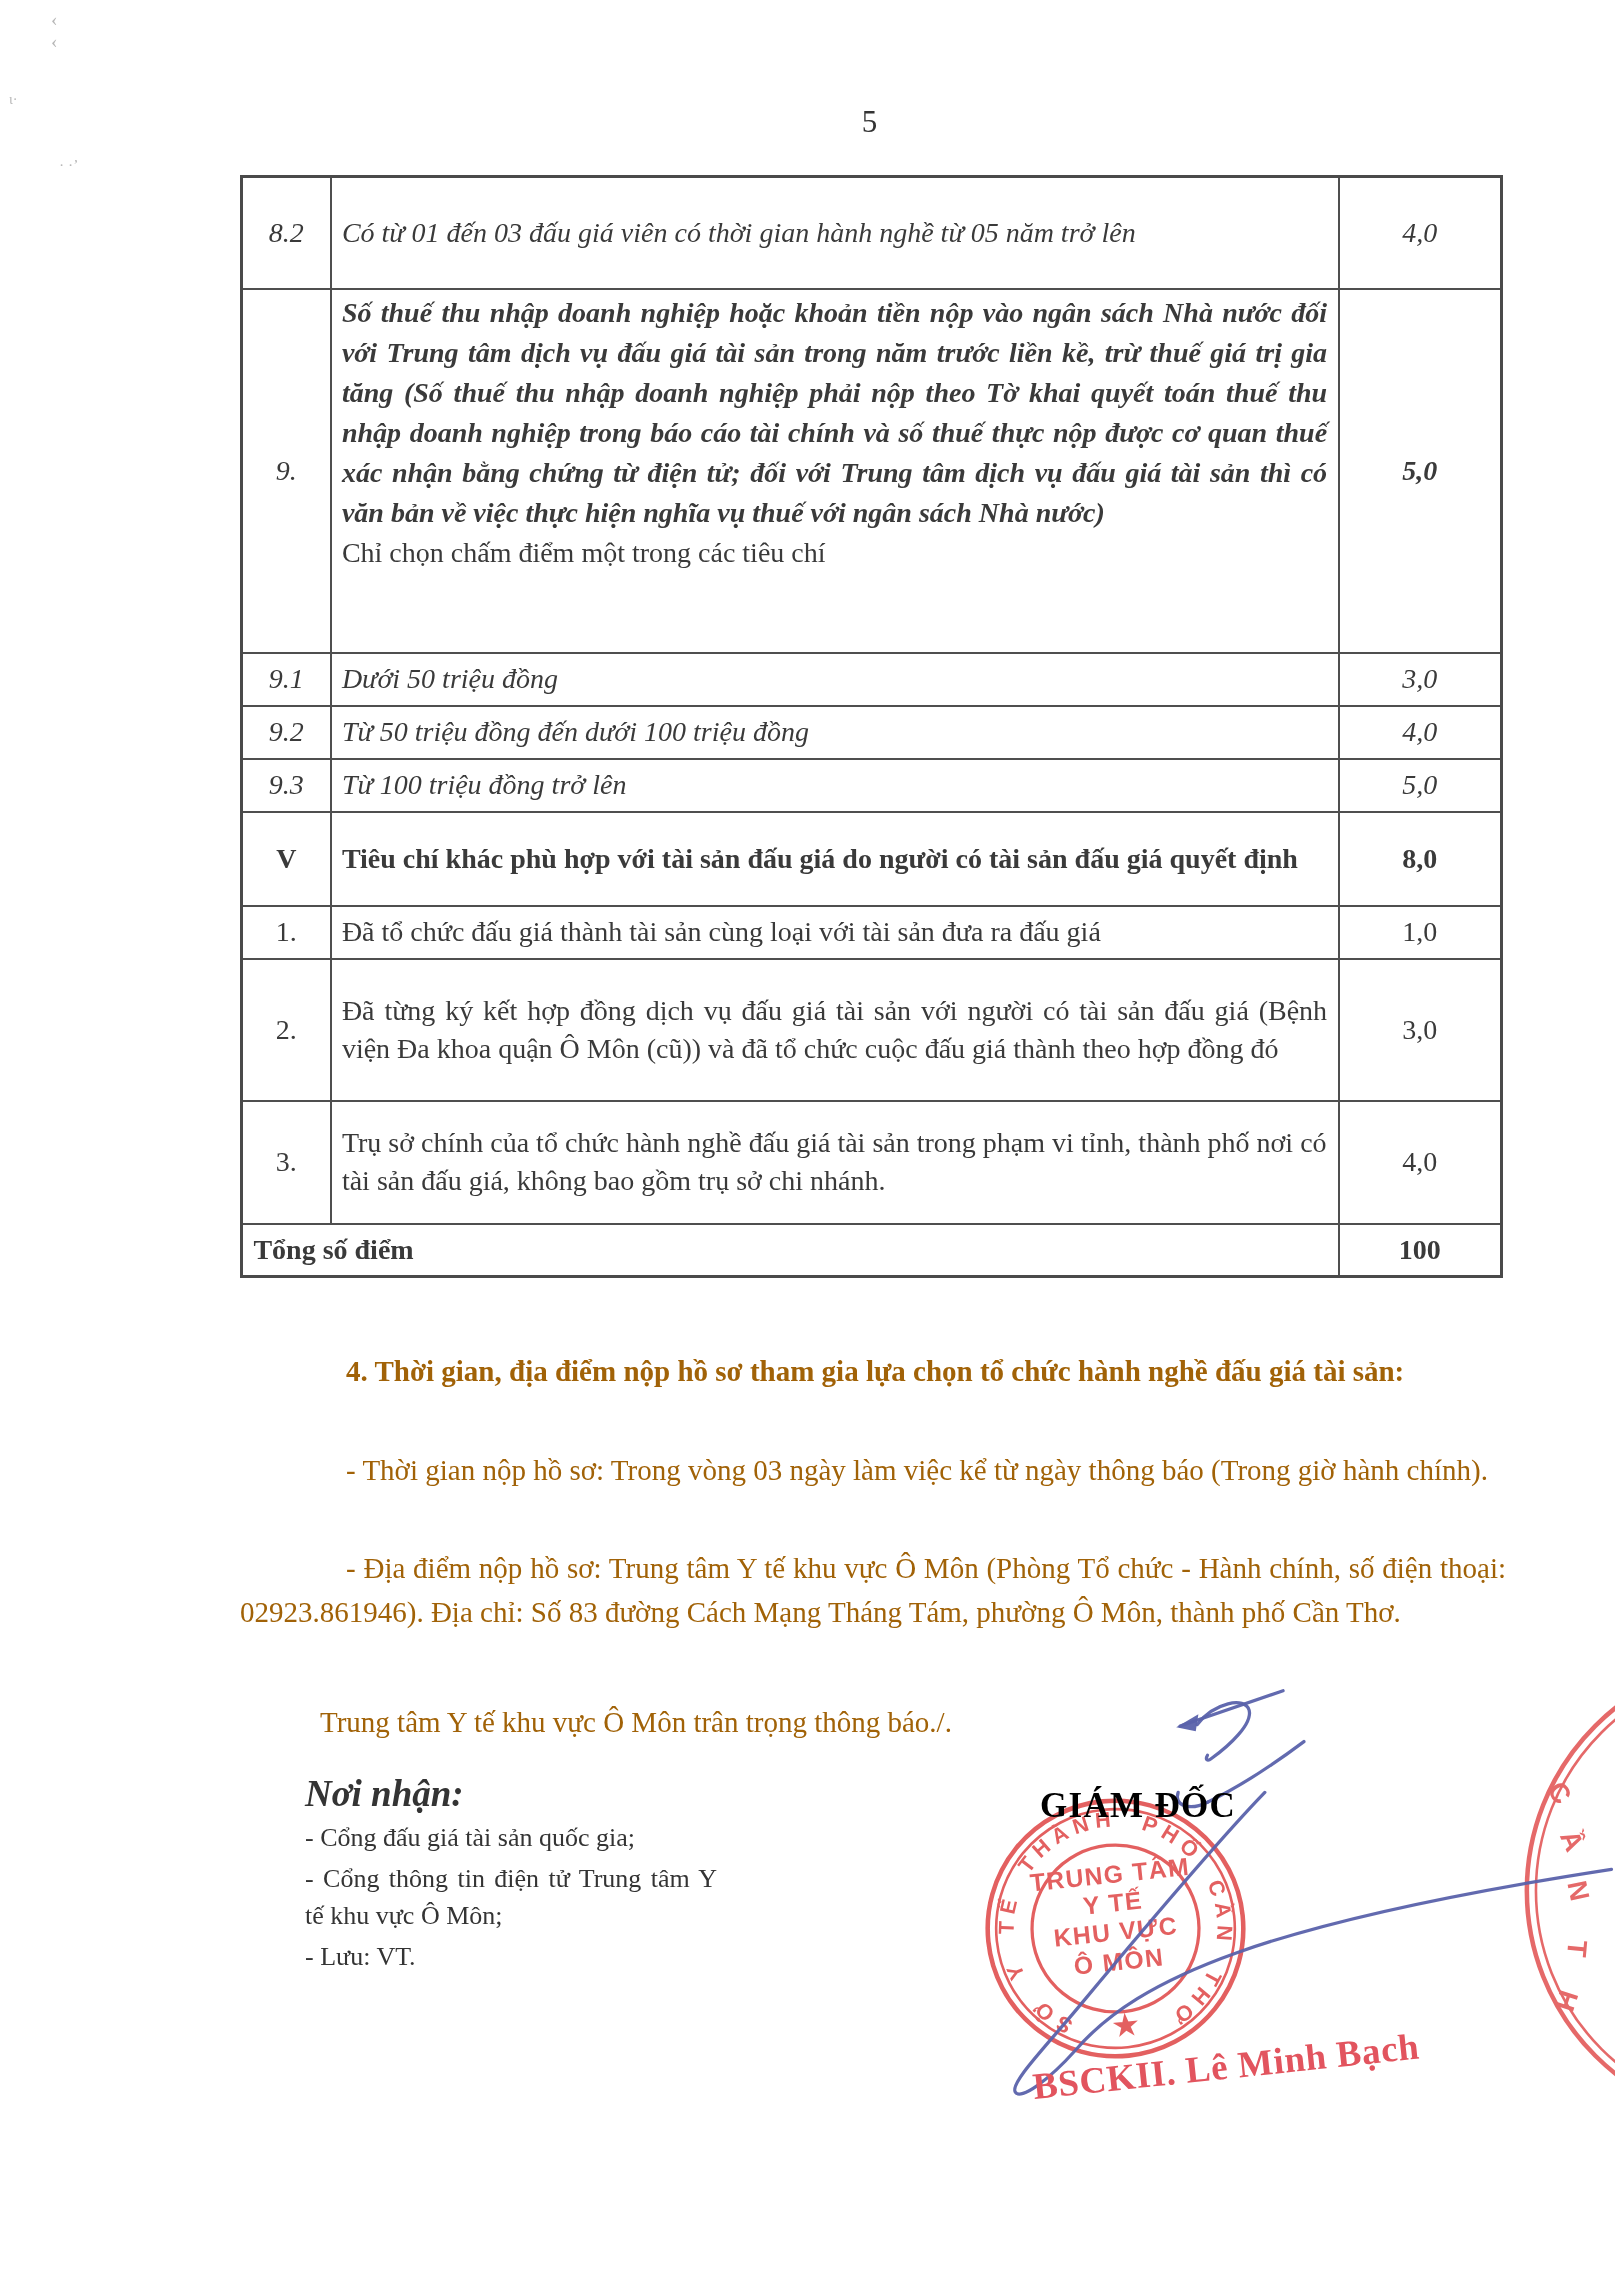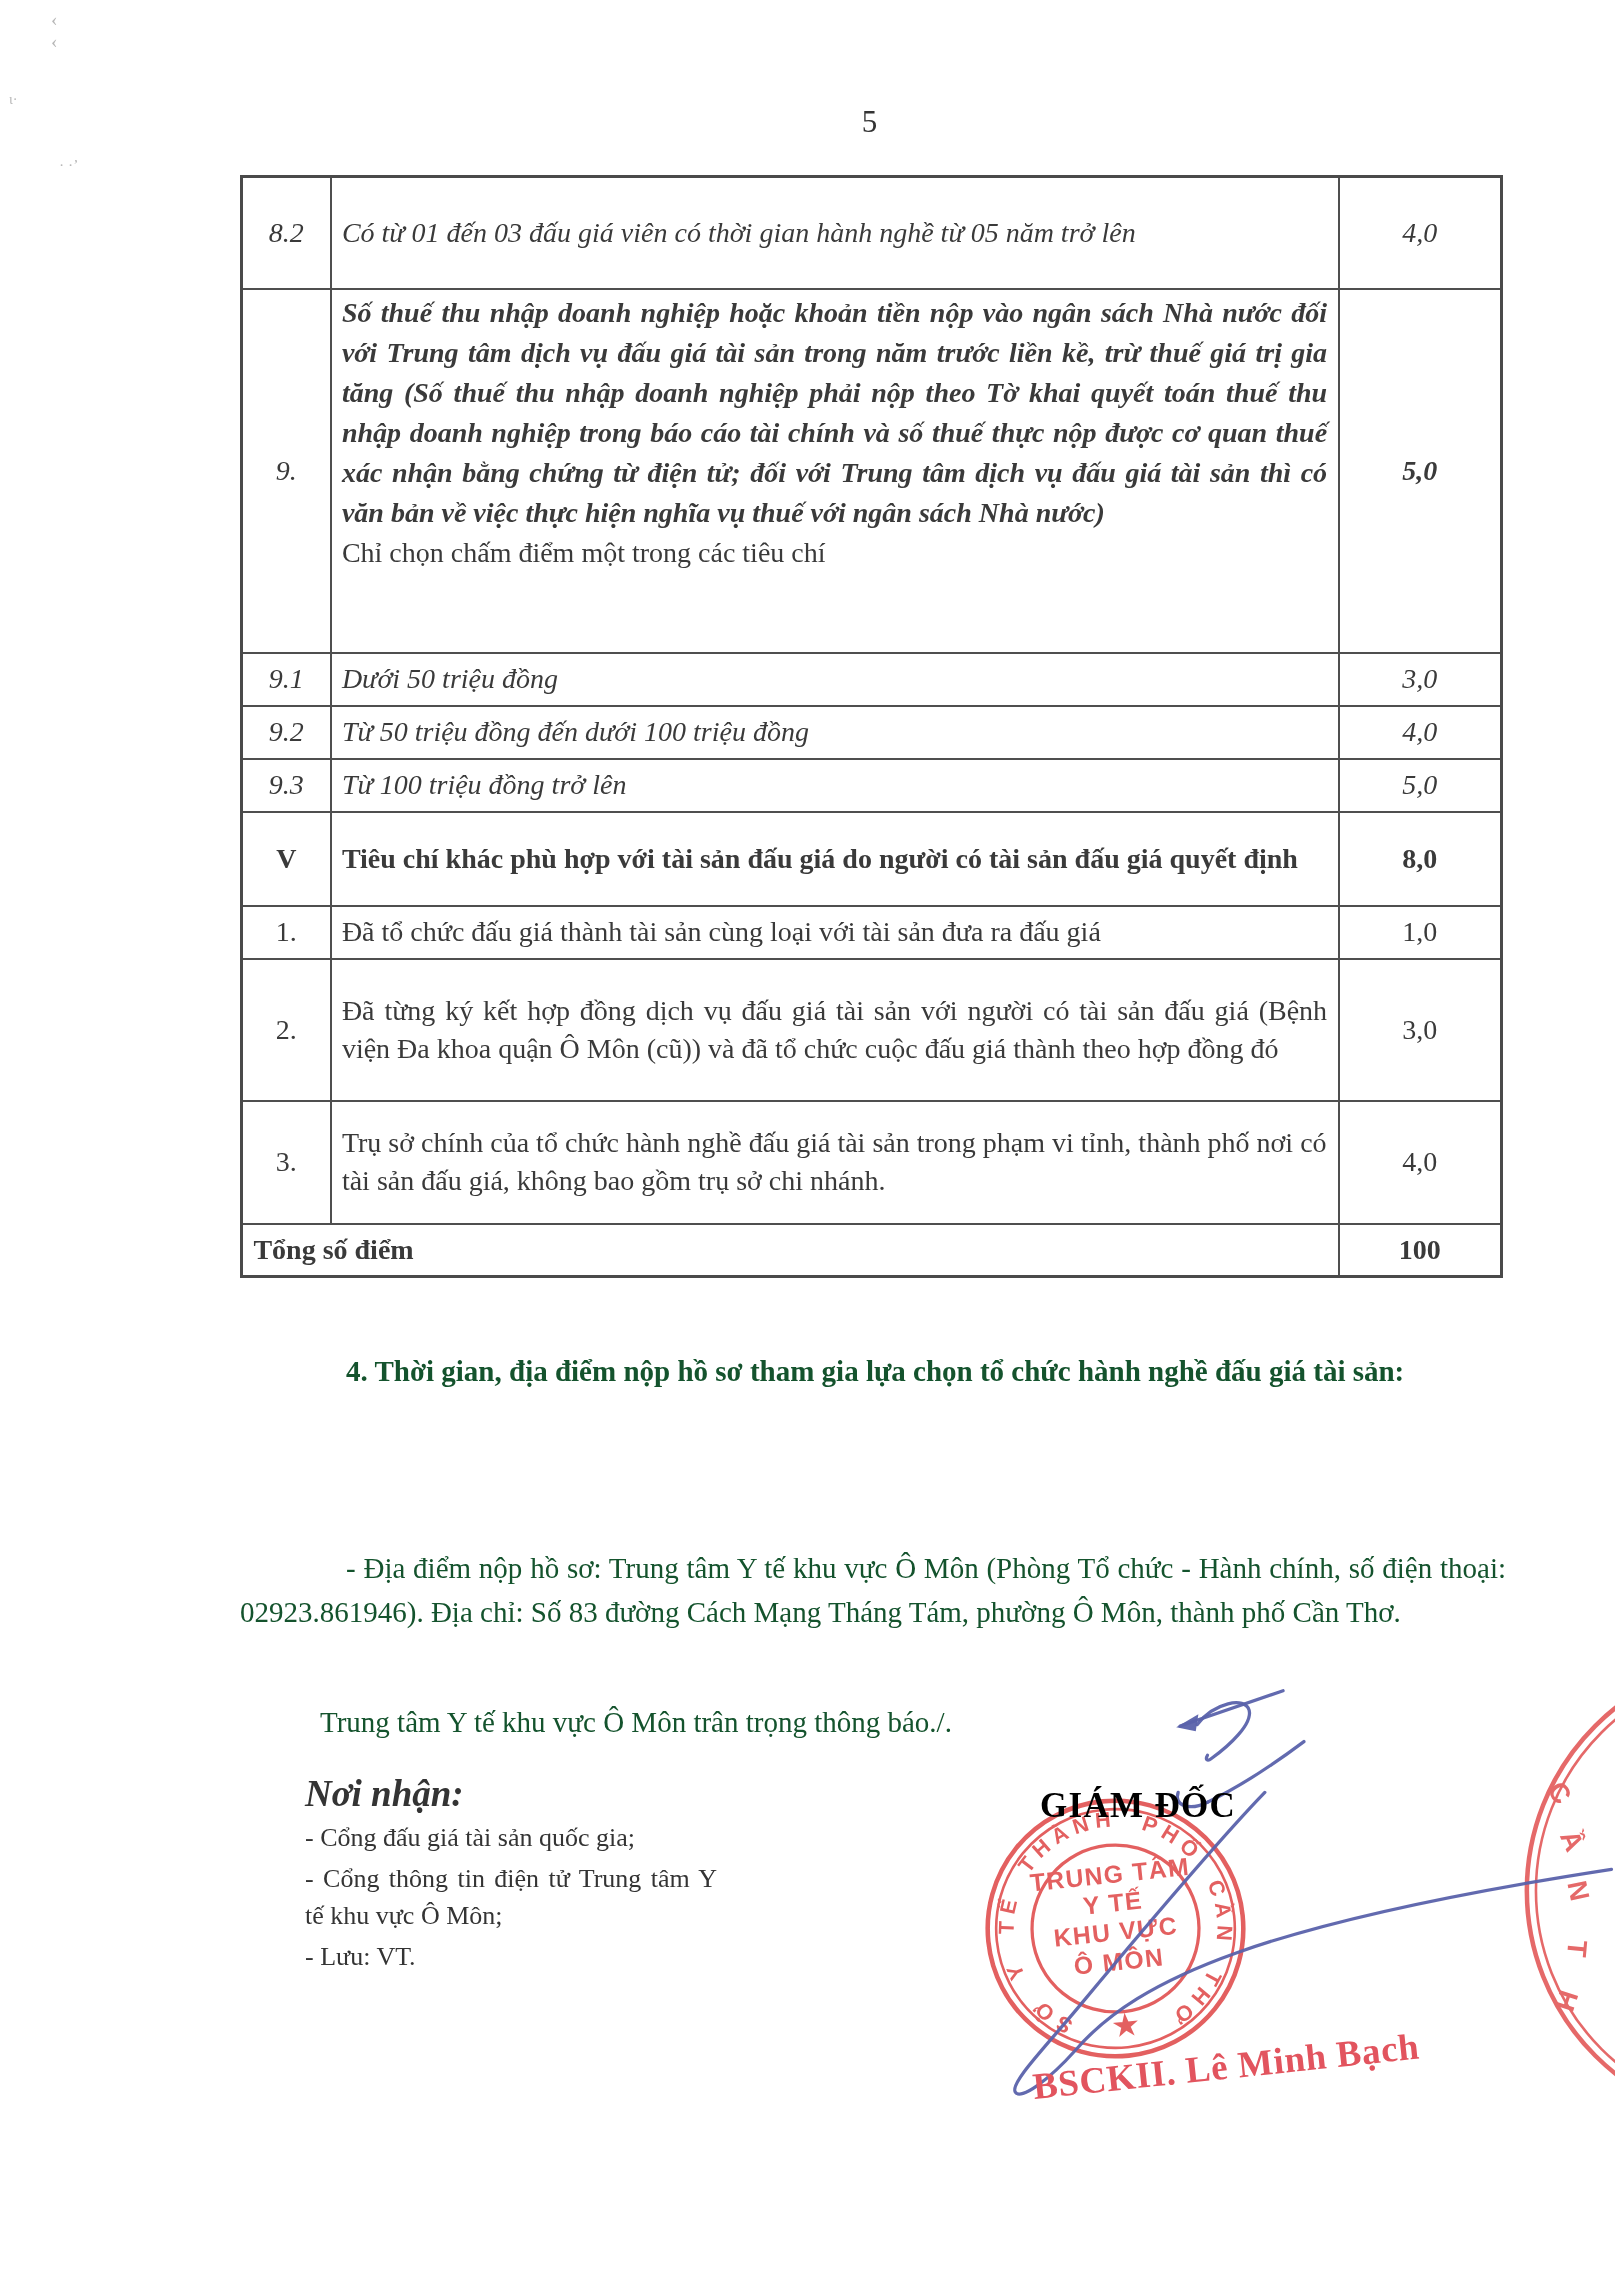--- a/index.html
+++ b/index.html
@@ -49,21 +49,21 @@
   tr.r-2{height:142px;}
   tr.r-3{height:123px;}
   tr.r-total{height:53px;}
   tr.r-2 td.desc{text-align:justify;}
   tr.r-v td.desc{line-height:39px;}
   .note-line{display:block;font-style:normal;font-weight:normal;}
 
   
   .para{
     position:absolute;left:240px;width:1266px;
-    font-size:29px;line-height:44px;color:#14532d;
+    font-size:29px;line-height:44px;color:#a16207;
     text-align:justify;
   }
   .indent{text-indent:106px;}
   #heading4{top:1349px;font-weight:bold;}
   #para-time{top:1448px;}
   #para-place{top:1546px;}
   #closing{top:1700px;text-align:left;padding-left:80px;width:1186px;}
 
   
   .recipients{
@@ -178,20 +178,21 @@
       <td class="pts">4,0</td>
     </tr>
     <tr class="r-total">
       <td colspan="2" class="bd" style="padding-left:10.4px;">Tổng số điểm</td>
       <td class="pts bd">100</td>
     </tr>
   </tbody>
     </table>
 
   <div class="para indent" id="heading4">4. Thời gian, địa điểm nộp hồ sơ tham gia lựa chọn tổ chức hành nghề đấu giá tài sản:</div>
+  <div class="para indent" id="para-time">- Thời gian nộp hồ sơ: Trong vòng 03 ngày làm việc kể từ ngày thông báo (Trong giờ hành chính).</div>
   <div class="para indent" id="para-place">- Địa điểm nộp hồ sơ: Trung tâm Y tế khu vực Ô Môn (Phòng Tổ chức - Hành chính, số điện thoại: 02923.861946). Địa chỉ: Số 83 đường Cách Mạng Tháng Tám, phường Ô Môn, thành phố Cần Thơ.</div>
   <div class="para" id="closing">Trung tâm Y tế khu vực Ô Môn trân trọng thông báo./.</div>
 
   <div class="recipients">
     <div class="recipients-label">Nơi nhận:</div>
     <div class="recipient-item">- Cổng đấu giá tài sản quốc gia;</div>
     <div class="recipient-item">- Cổng thông tin điện tử Trung tâm Y tế khu vực Ô Môn;</div>
     <div class="recipient-item">- Lưu: VT.</div>
   </div>
 

